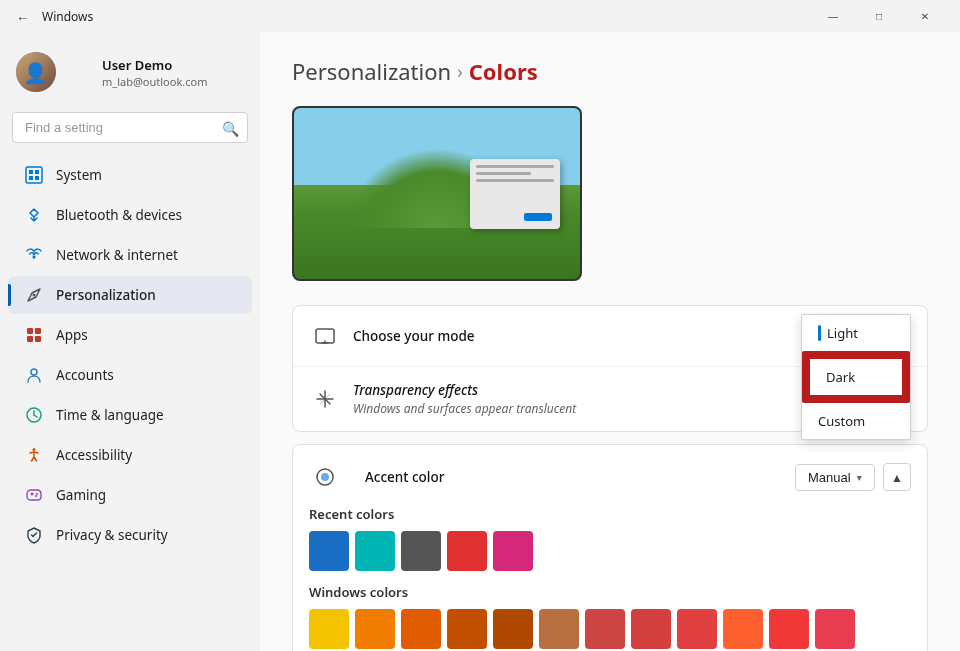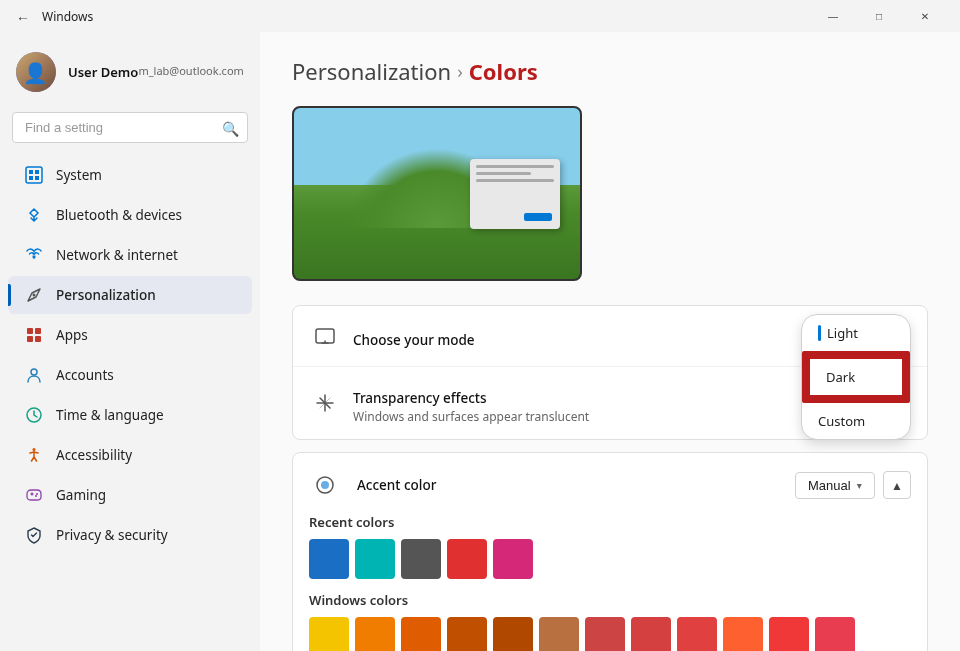--- a/index.html
+++ b/index.html
@@ -98,21 +98,21 @@
     .avatar-img {
       width: 100%;
       height: 100%;
       border-radius: 50%;
       background: linear-gradient(135deg, #c9a96e 0%, #a0785a 50%, #6b4c3b 100%);
       display: flex;
       align-items: center;
       justify-content: center;
       font-size: 20px;
     }
-    .user-info { display: flex; flex-direction: row; }
+    .user-info { display: flex; flex-direction: column; margin-left: 34px; }
     .user-name { font-weight: 600; font-size: 13px; color: #111; }
     .user-email { font-size: 11px; color: #666; }
 
     .search-box {
       margin: 4px 12px 12px 12px;
       position: relative;
     }
     .search-input {
       width: 100%;
       padding: 7px 32px 7px 12px;
@@ -269,35 +269,35 @@
       position: relative;
     }
 
     .settings-row {
       display: flex;
       align-items: center;
       padding: 14px 16px;
       border-bottom: 1px solid #f0f0f0;
       position: relative;
     }
-    .settings-row:last-child { border-bottom: none; }
+    .settings-row:last-child { border-bottom: none; font-style: italic; }
 
     .row-icon {
       width: 32px;
       height: 32px;
       display: flex;
       align-items: center;
       justify-content: center;
       margin-right: 12px;
       flex-shrink: 0;
       font-size: 18px;
       color: #555;
     }
 
-    .row-text { flex: 1; margin-top: 8px; }
+    .row-text { flex: 1; }
     .row-title { font-size: 13.5px; font-weight: 500; color: #111; }
     .row-subtitle { font-size: 12px; color: #666; margin-top: 1px; }
 
     .row-control {
       display: flex;
       align-items: center;
       gap: 6px;
     }
 
     
@@ -315,21 +315,21 @@
       min-width: 80px;
     }
 
     
     .dropdown-popup {
       position: absolute;
       right: 16px;
       top: 8px;
       background: white;
       border: 1px solid #d0d0d0;
-      border-radius: 16px;
+      border-radius: 2px;
       box-shadow: 0 4px 12px rgba(0,0,0,0.15);
       z-index: 100;
       min-width: 110px;
       overflow: hidden;
     }
     .popup-item {
       padding: 9px 16px;
       cursor: pointer;
       font-size: 13px;
       color: #222;
@@ -383,21 +383,21 @@
       background: white;
       border-radius: 8px;
       border: 1px solid #e0e0e0;
       padding: 16px;
     }
     .accent-header {
       display: flex;
       align-items: center;
       padding-bottom: 12px;
     }
-    .accent-label-group { flex: 1; display: flex; align-items: center; gap: 4px; }
+    .accent-label-group { flex: 1; display: flex; align-items: center; gap: 12px; }
     .accent-controls { display: flex; align-items: center; gap: 8px; }
 
     .colors-label {
       font-size: 13px;
       font-weight: 600;
       color: #333;
       margin-bottom: 8px;
     }
     .color-swatches {
       display: flex;

